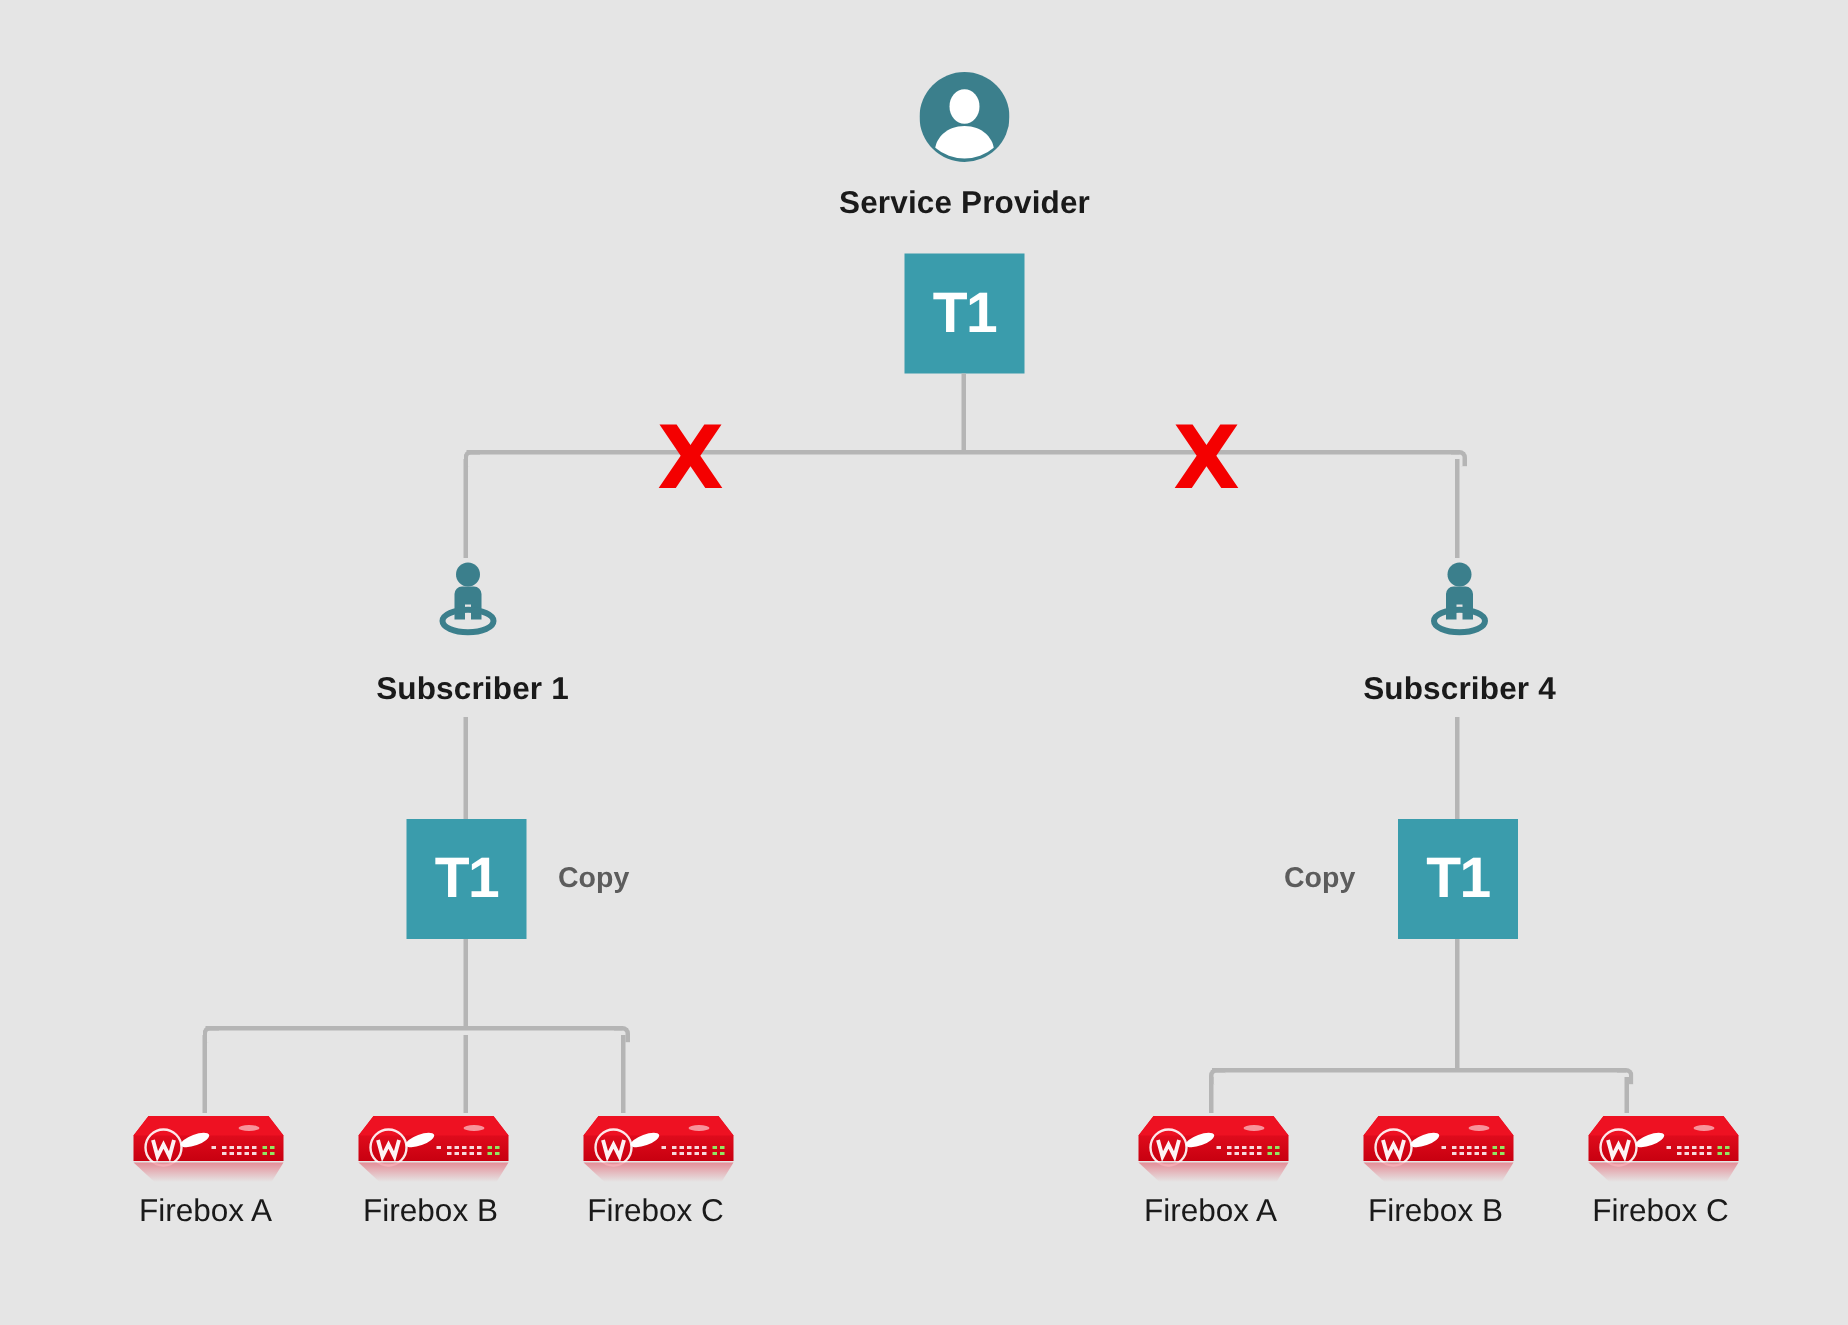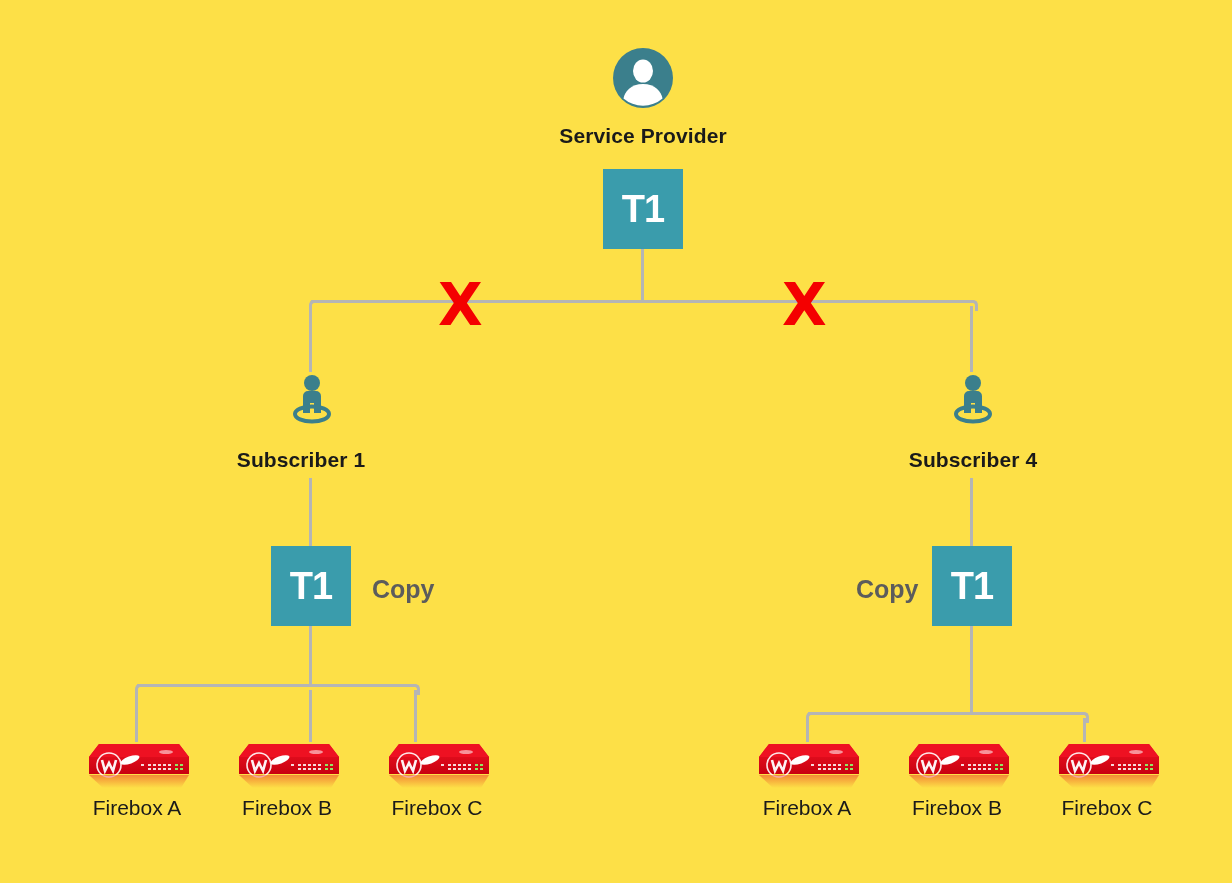--- a/index.html
+++ b/index.html
@@ -10,21 +10,21 @@
     width: 1232px;
     height: 883px;
     background: #f8f8f8;
     font-family: "Liberation Sans", sans-serif;
     overflow: hidden;
   }
   #canvas {
     position: relative;
     width: 1232px;
     height: 883px;
-    background: #fde047;
+    background: #e5e5e5;
   }
 
   
   .vline {
     position: absolute;
     width: 3px;
     background: #b5b5b5;
   }
   .hline {
     position: absolute;
@@ -52,21 +52,21 @@
   .label-plain {
     position: absolute;
     font-size: 21px;
     font-weight: normal;
     color: #1a1a1a;
     text-align: center;
     white-space: nowrap;
   }
   .label-copy {
     position: absolute;
-    font-size: 25px;
+    font-size: 19px;
     font-weight: bold;
     color: #5c5c5c;
     white-space: nowrap;
   }
 
   
   .t1box {
     position: absolute;
     width: 80px;
     height: 80px;
@@ -122,21 +122,21 @@
   <div class="xmark" style="left:438px; top:276px;">X</div>
   <div class="xmark" style="left:782px; top:276px;">X</div>
 
   <div class="icon-wrap" style="left:288px; top:374px;">
     <svg width="48" height="52" viewBox="0 0 48 52">
       <circle cx="24" cy="9" r="8" fill="#3b7f8c"></circle>
       <path d="M15 22 a5 5 0 0 1 5-5 h8 a5 5 0 0 1 5 5 v17 h-7 v-10 h-4 v10 h-7 z" fill="#3b7f8c"></path>
       <ellipse cx="24" cy="40" rx="17" ry="7.5" fill="none" stroke="#3b7f8c" stroke-width="4"></ellipse>
     </svg>
   </div>
-  <div class="label-bold" style="left:101px; top:448px; width:400px;">Subscriber 1</div>
+  <div class="label-bold" style="left:115px; top:448px; width:400px;">Subscriber 1</div>
 
   <div class="vline" style="left:309px; top:478px; height:68px;"></div>
 
   <div class="t1box" style="left:271px; top:546px;">T1</div>
   <div class="label-copy" style="left:372px; top:575px;">Copy</div>
 
   <div class="vline" style="left:309px; top:626px; height:60px;"></div>
   <div class="hline" style="left:137px; top:684px; width:278px;"></div>
   <div class="corner-tl" style="left:135px; top:684px; width:8px; height:8px; border-width:3px 0 0 3px; border-top-left-radius:5px; background:transparent;"></div>
   <div class="corner-tr" style="left:409px; top:684px; width:8px; height:8px; border-width:3px 3px 0 0; border-top-right-radius:5px; background:transparent;"></div>

